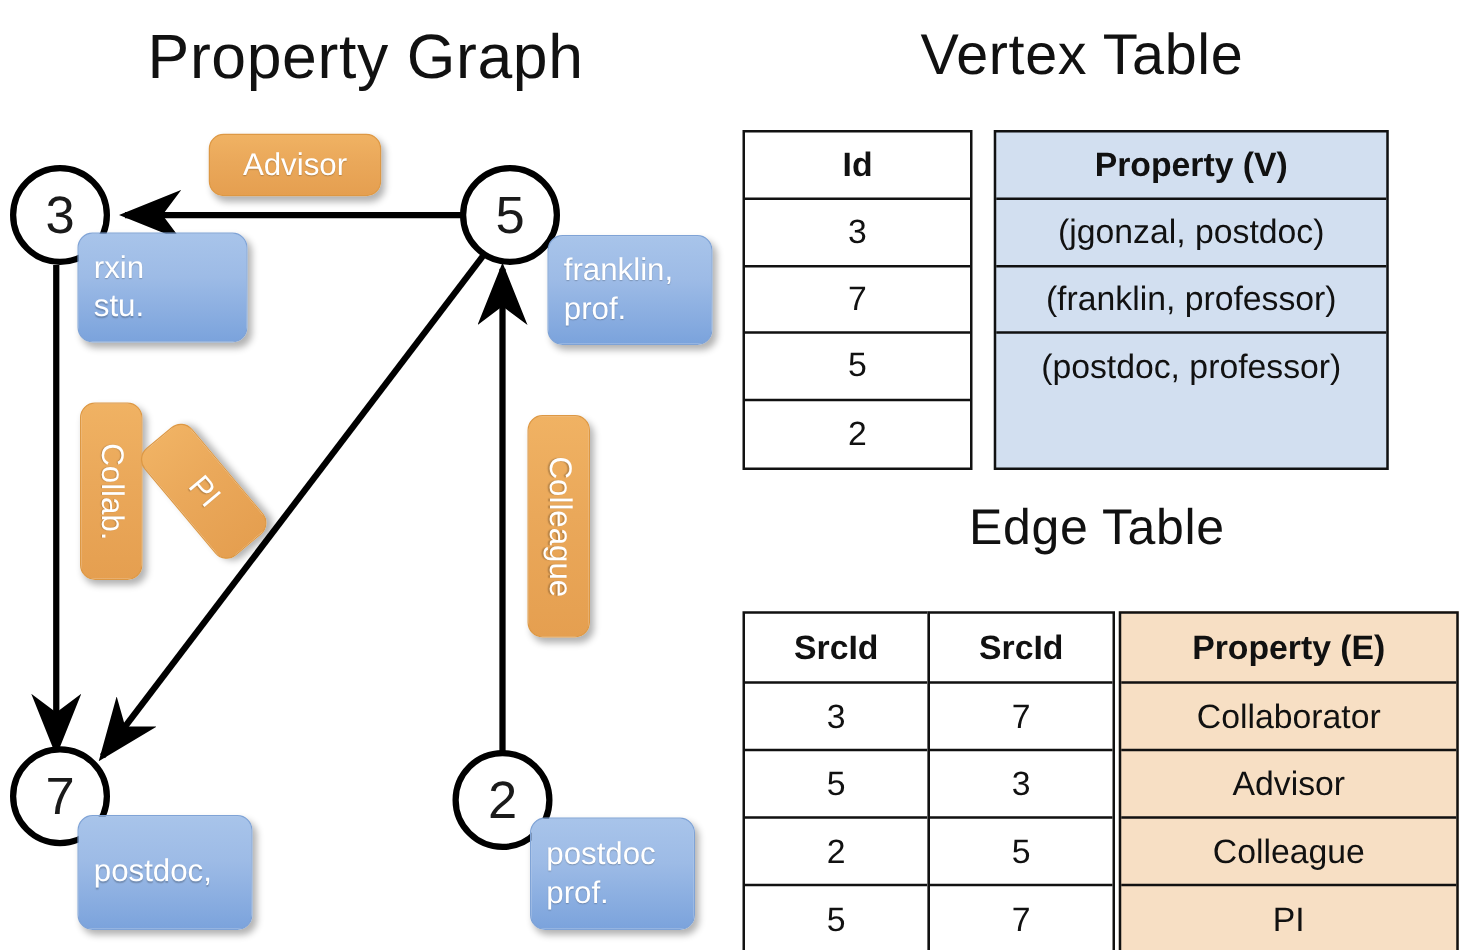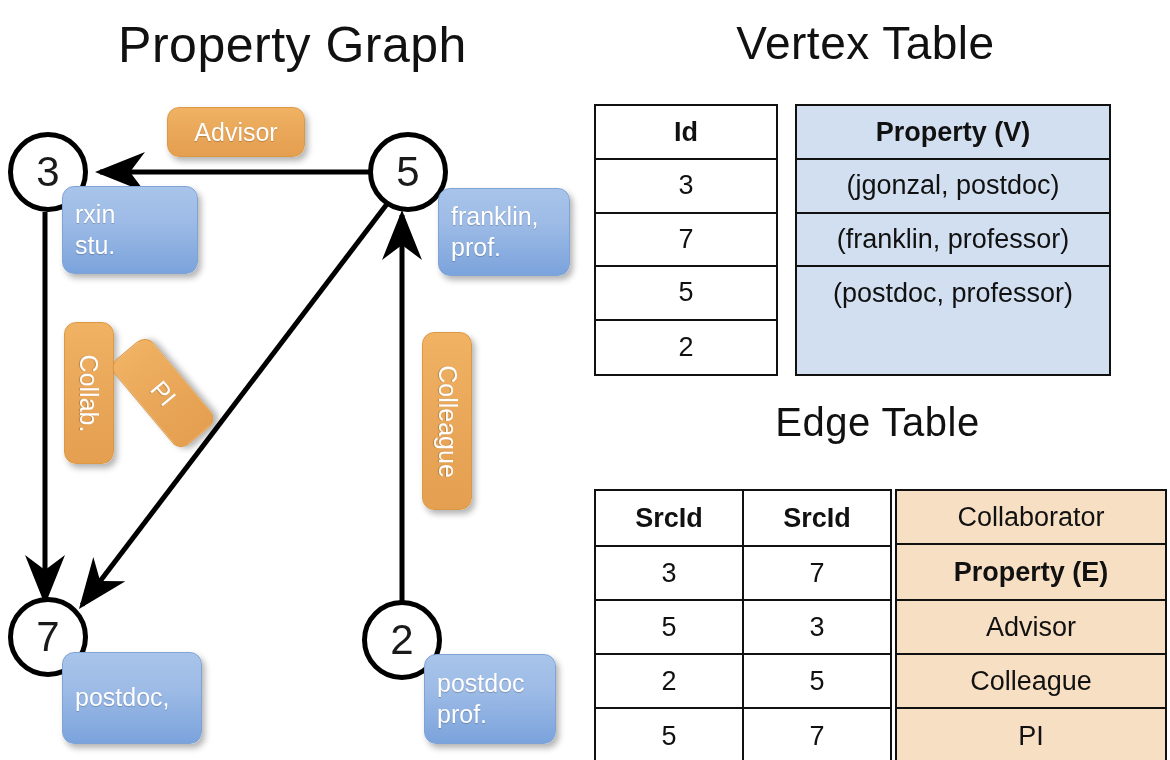--- a/index.html
+++ b/index.html
@@ -250,20 +250,20 @@
 
   <div class="tcol dstcol">
     <div class="tcell thead hdrrow">SrcId</div>
     <div class="tcell">7</div>
     <div class="tcell">3</div>
     <div class="tcell">5</div>
     <div class="tcell">7</div>
   </div>
 
   <div class="tcol propcol">
+    <div class="tcell thead hdrrow">Property (E)</div>
     <div class="tcell">Collaborator</div>
-    <div class="tcell thead hdrrow">Property (E)</div>
     <div class="tcell">Advisor</div>
     <div class="tcell">Colleague</div>
     <div class="tcell">PI</div>
   </div>
 
 </div>
 
 </body></html>

